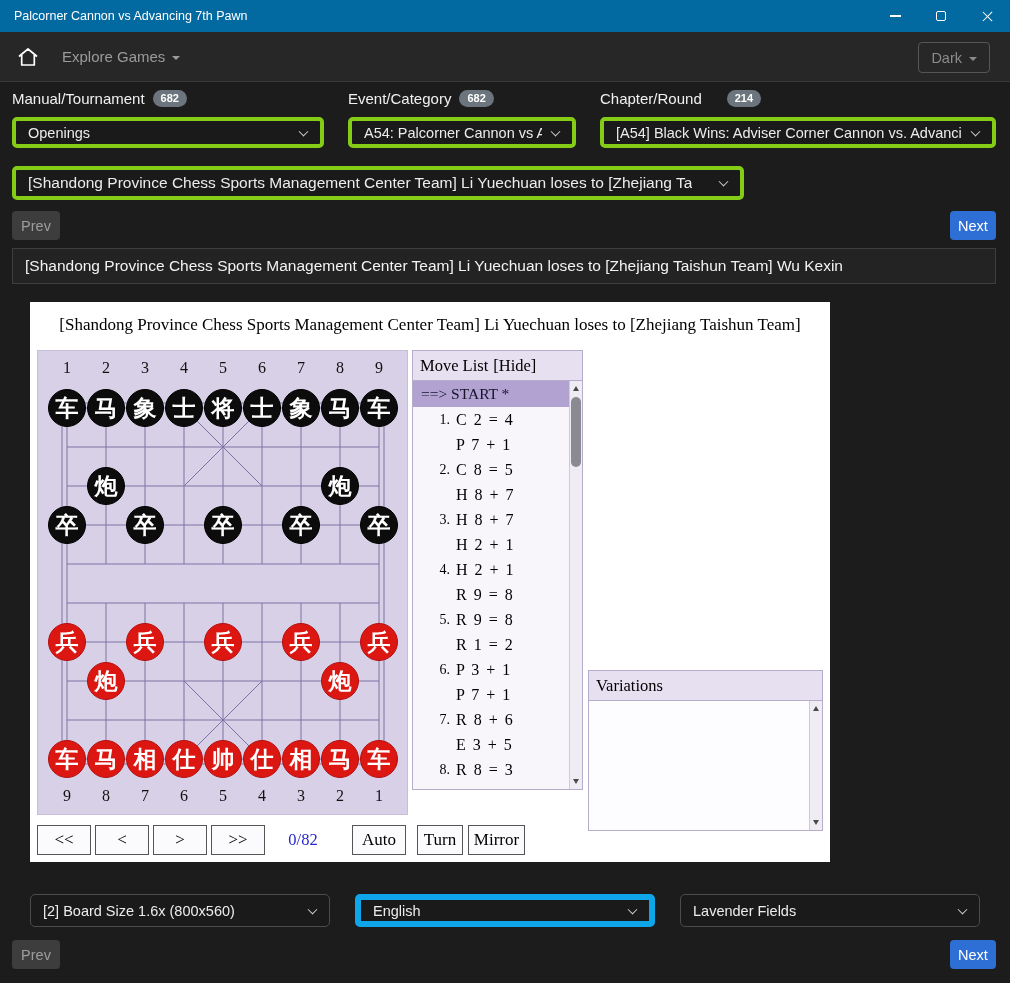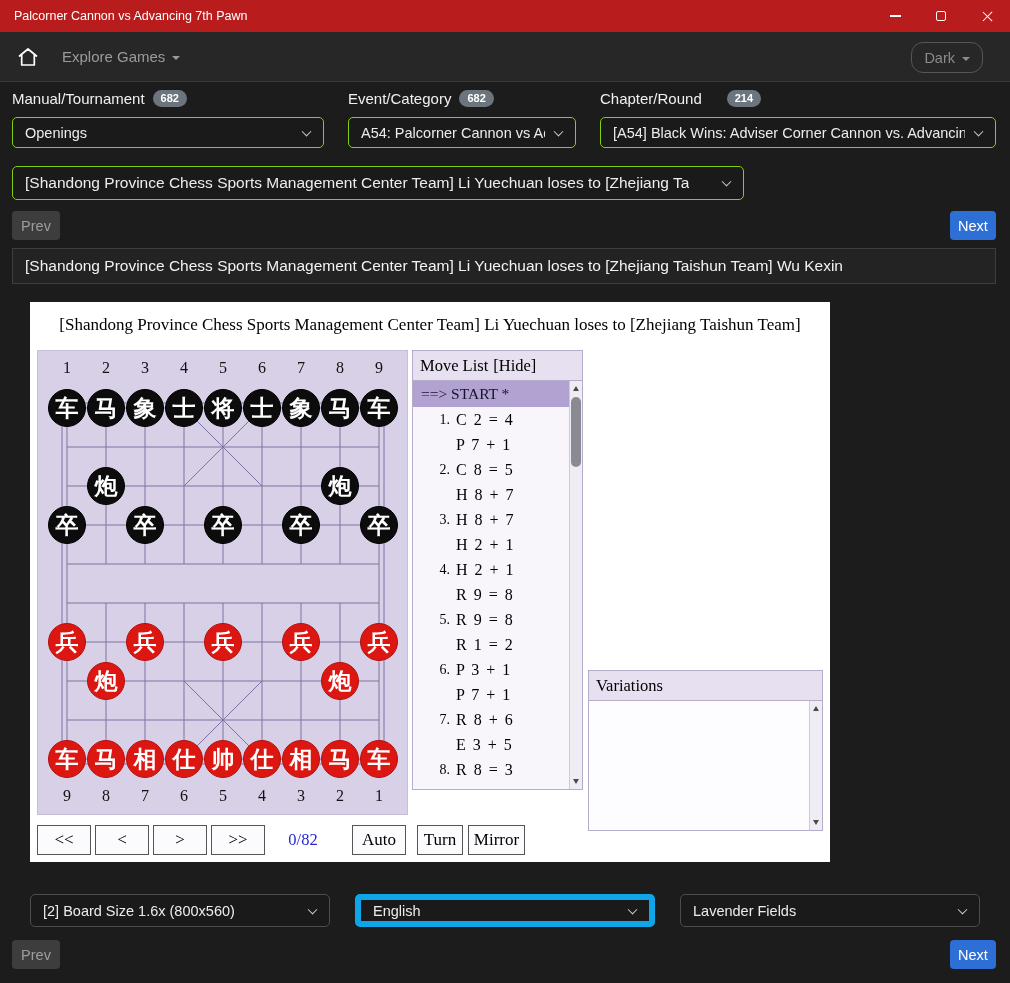--- a/index.html
+++ b/index.html
@@ -1,42 +1,42 @@
 <!DOCTYPE html>
 <html><head>
 <meta charset="utf-8">
 <style>
   * { margin:0; padding:0; box-sizing:border-box; }
   html,body { width:1010px; height:983px; }
   body { background:#1c1c1c; font-family:"Liberation Sans",sans-serif; position:relative; overflow:hidden; color:#e8e8e8; }
 
   
-  .titlebar { position:absolute; left:0; top:0; width:1010px; height:32px; background:#b91c1c; display:flex; align-items:center; z-index:5; }
+  .titlebar { position:absolute; left:0; top:0; width:1010px; height:32px; background:#0369a1; display:flex; align-items:center; z-index:5; }
   .titlebar .t { font-size:12.5px; color:#fff; margin-left:14px; }
   .wctrl { position:absolute; top:0; height:32px; width:46px; display:flex; align-items:center; justify-content:center; cursor:pointer; }
   .wc-min { right:92px; } .wc-max { right:46px; } .wc-close { right:0; }
   .ic-min { width:11px; height:1.3px; background:#fff; display:block; }
   .ic-max { width:10px; height:10px; border:1.2px solid #fff; border-radius:2px; display:block; }
   .ic-close { position:relative; width:13px; height:13px; display:block; }
   .ic-close::before,.ic-close::after { content:""; position:absolute; left:6px; top:0; width:1.3px; height:13px; background:#fff; }
   .ic-close::before { transform:rotate(45deg); } .ic-close::after { transform:rotate(-45deg); }
 
   
   .navbar { position:absolute; left:0; top:32px; width:1010px; height:50px; background:#272727; border-bottom:1px solid #3a3a3a; }
   .home { position:absolute; left:16px; top:13px; width:24px; height:24px; cursor:pointer; }
   .explore { position:absolute; left:62px; top:16px; font-size:15px; color:#9b9b9b; display:flex; align-items:center; gap:7px; cursor:pointer; }
   .caret { width:0; height:0; border-left:4px solid transparent; border-right:4px solid transparent; border-top:4.5px solid #9b9b9b; display:inline-block; margin-top:2px; }
-  .theme-btn { position:absolute; right:27px; top:10px; height:31px; padding:0 12px; border:1px solid #565656; border-radius:12px; color:#8b8b8b; font-size:14.5px; display:flex; align-items:center; gap:7px; background:transparent; cursor:pointer; }
+  .theme-btn { position:absolute; right:20px; top:10px; height:31px; padding:0 12px; border:1px solid #565656; border-radius:4px; color:#8b8b8b; font-size:14.5px; display:flex; align-items:center; gap:7px; background:transparent; cursor:pointer; }
   .theme-btn .caret { border-top-color:#8b8b8b; }
 
   
   .sel-label { position:absolute; top:90px; font-size:15px; color:#f0f0f0; display:flex; align-items:center; gap:8px; white-space:nowrap; }
   .badge { background:#6c757d; color:#fff; font-size:11px; font-weight:bold; padding:3px 8px; border-radius:9px; line-height:1; }
 
-  .dselect { position:absolute; height:31px; background:#1a1a1a; border:1px solid #84cc16; border-radius:5px; color:#ececec; font-size:14.5px; display:flex; align-items:center; padding:0 30px 0 12px; cursor:pointer; white-space:nowrap; overflow:hidden; }
+  .dselect { position:absolute; height:31px; background:#1a1a1a; border:4px solid #84cc16; border-radius:5px; color:#ececec; font-size:14.5px; display:flex; align-items:center; padding:0 30px 0 12px; cursor:pointer; white-space:nowrap; overflow:hidden; }
   .dselect .val { overflow:hidden; white-space:nowrap; }
   .chev { position:absolute; right:13px; top:50%; width:7px; height:7px; border-right:1.6px solid #cfcfcf; border-bottom:1.6px solid #cfcfcf; transform:translateY(-70%) rotate(45deg); }
 
   .btn { position:absolute; height:29px; border:none; border-radius:4px; font-size:14.5px; font-family:inherit; cursor:pointer; display:flex; align-items:center; justify-content:center; }
   .btn-prev { background:#3d3d3d; color:#9d9d9d; width:48px; }
   .btn-next { background:#2e6fd6; color:#fff; width:46px; }
 
   .game-header { position:absolute; left:12px; top:248px; width:984px; height:36px; background:#232323; border:1px solid #3e3e3e; display:flex; align-items:center; padding:0 12px; font-size:15.5px; color:#f2f2f2; white-space:nowrap; overflow:hidden; }
 
   

